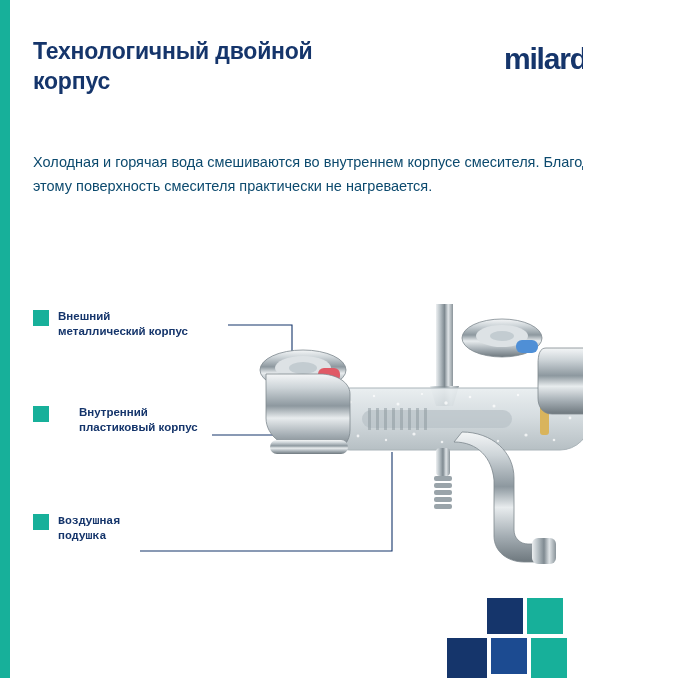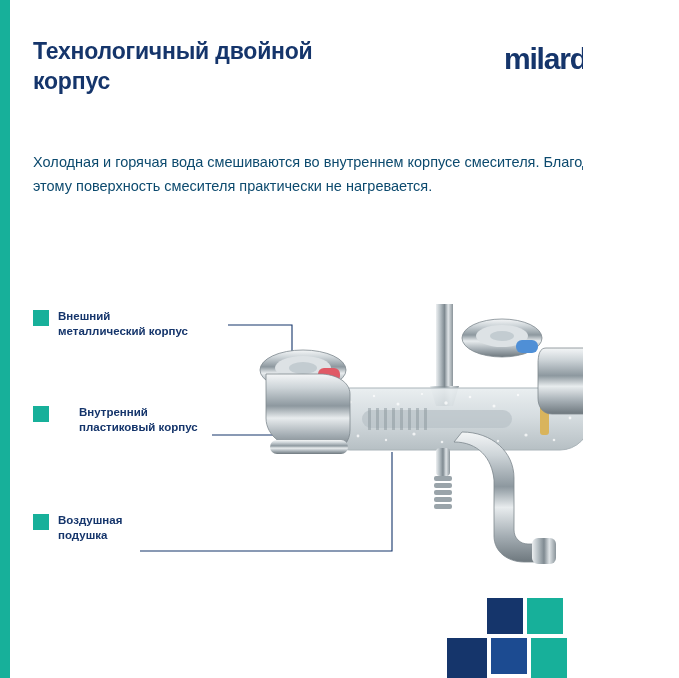--- a/index.html
+++ b/index.html
@@ -84,21 +84,21 @@
   }
   .callout .lbl {
     font-size: 11.5px;
     line-height: 15px;
     font-weight: bold;
     color: #15356b;
     white-space: pre-line;
   }
   #callout-1 { left: 33px; top: 273px; margin-top: 36px; }
   #callout-2 { left: 33px; top: 405px; gap: 30px; }
-  #callout-3 { left: 33px; top: 513px; }
+  #callout-3 { left: 33px; top: 513px; font-family: Liberation Mono, monospace; }
 
   
   .leaders {
     position: absolute;
     left: 0;
     top: 0;
     width: 679px;
     height: 678px;
     pointer-events: none;
   }

